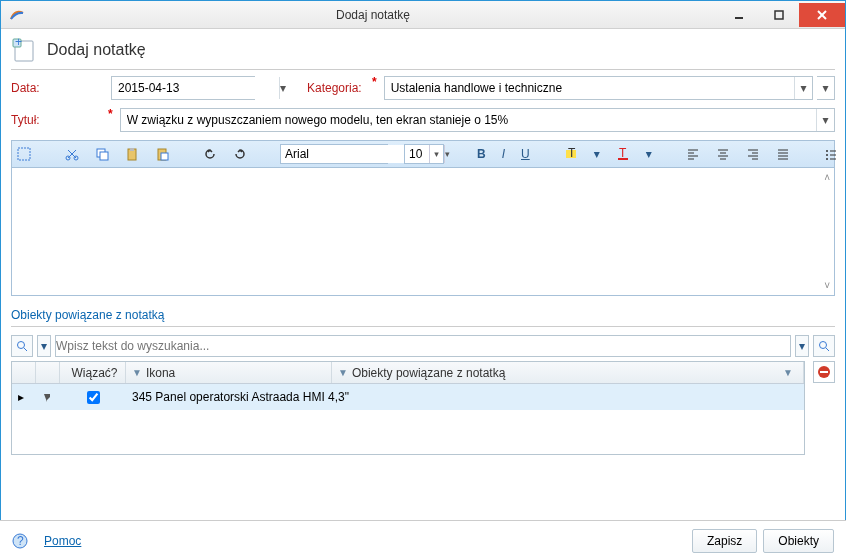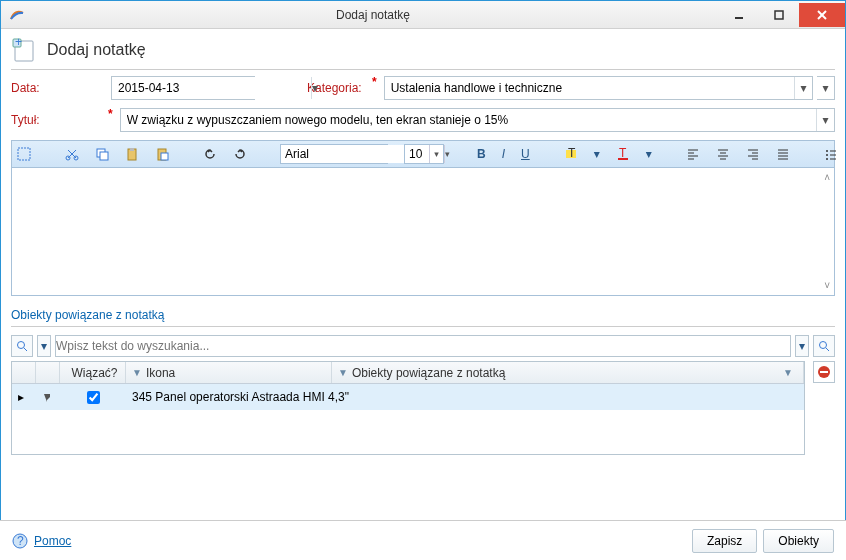--- a/index.html
+++ b/index.html
@@ -9,21 +9,21 @@
 .titlebar .title { flex:1; text-align:center; color:#333; }
 .titlebar .win-btns { display:flex; }
 .win-btn { width:40px; height:24px; display:flex; align-items:center; justify-content:center; color:#333; }
 .win-btn.close { background:#e04b3a; color:#fff; width:46px; }
 .panel { padding:8px 10px; }
 .header-row { display:flex; align-items:center; gap:10px; border-bottom:1px solid #ccc; padding-bottom:6px; margin-bottom:6px;}
 .header-row .big-title { font-size:16px; color:#333; }
 .section-label { color:#0a66b0; border-bottom:1px solid #ccc; padding:2px 0 4px 0; margin-bottom:8px; }
 .form-row { display:flex; align-items:center; margin-bottom:8px; gap:4px; }
 .form-row label { width:96px; color:#b91c1c; }
-.combo { display:flex; align-items:center; border:1px solid #b7c6d1; background:#fff; height:24px; position:relative;gap:32px; }
+.combo { display:flex; align-items:center; border:1px solid #b7c6d1; background:#fff; height:24px; position:relative; }
 .combo input { border:none; outline:none; flex:1; padding:0 6px; height:22px; }
 .combo .arrow { width:18px; height:22px; display:flex; align-items:center; justify-content:center; border-left:1px solid #d5dde3; color:#555; }
 .req-star { color:#d00; position:relative; left:-3px; top:-6px; font-weight:bold; }
 .toolbar { background:linear-gradient(#dfeefb,#cfe4f7); border:1px solid #a7c1d9; height:28px; display:flex; align-items:center; padding:0 4px; gap:14px; }
 .tbtn { width:22px; height:22px; display:flex; align-items:center; justify-content:center; color:#2a5a8a; border:1px solid transparent; border-radius:2px; }
 .tsep { width:1px; height:18px; background:#a7c1d9; margin:0 2px; }
 .font-combo { display:flex; align-items:center; border:1px solid #a7c1d9; background:#fff; height:20px; }
 .font-combo input { border:none; outline:none; padding:0 4px; height:18px; }
 .font-combo .arrow { width:14px; height:18px; display:flex; align-items:center; justify-content:center; border-left:1px solid #ccd; color:#555; font-size:9px;}
 .editor-area { border:1px solid #a7c1d9; border-top:none; height:128px; background:#fff; position:relative; }
@@ -372,17 +372,17 @@
   </div>
 </div>
 
 <div class="footer">
   <span>
       <svg width="16" height="16">
         <circle cx="8" cy="8" r="7" fill="#cfe4f7" stroke="#3a7bd5"></circle>
         <text x="5" y="12" font-size="10" fill="#3a7bd5">?</text>
       </svg>
     </span>
-  <a href="#" class="help" style="margin-left:6px">Pomoc</a>
+  <a href="#" class="help" style="margin-left:16px">Pomoc</a>
   <div class="spacer"></div>
   <button>Zapisz</button>
   <button>Obiekty</button>
 </div>
 
 </body></html>

